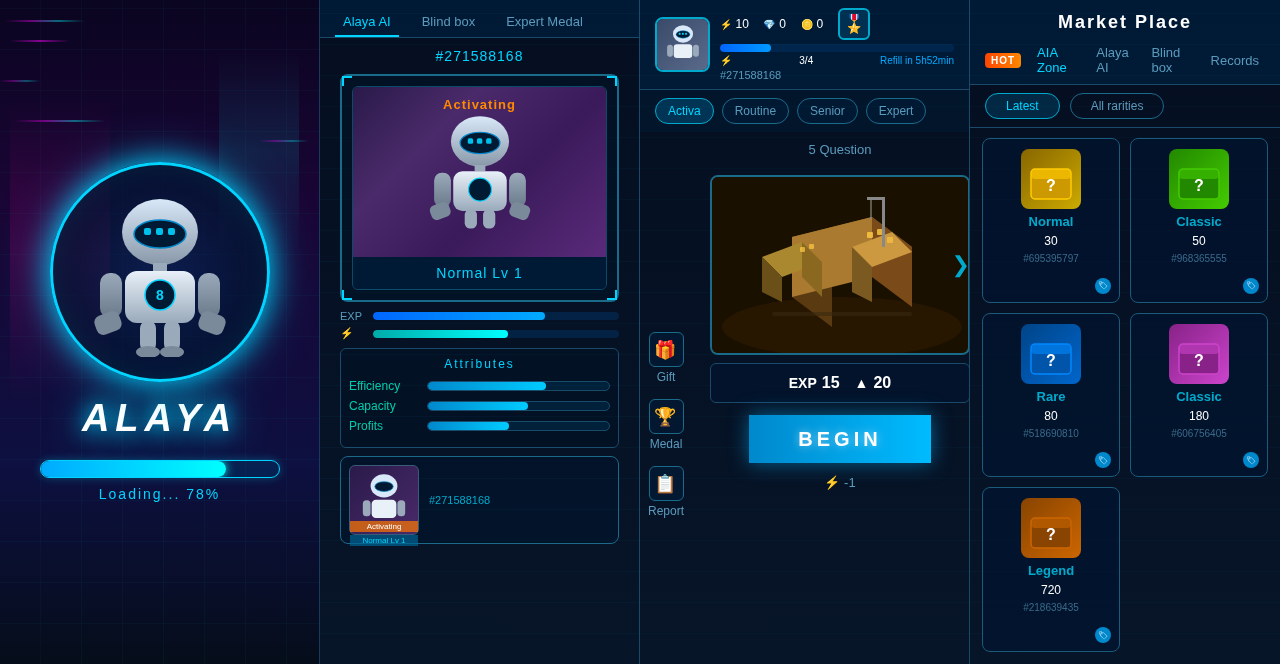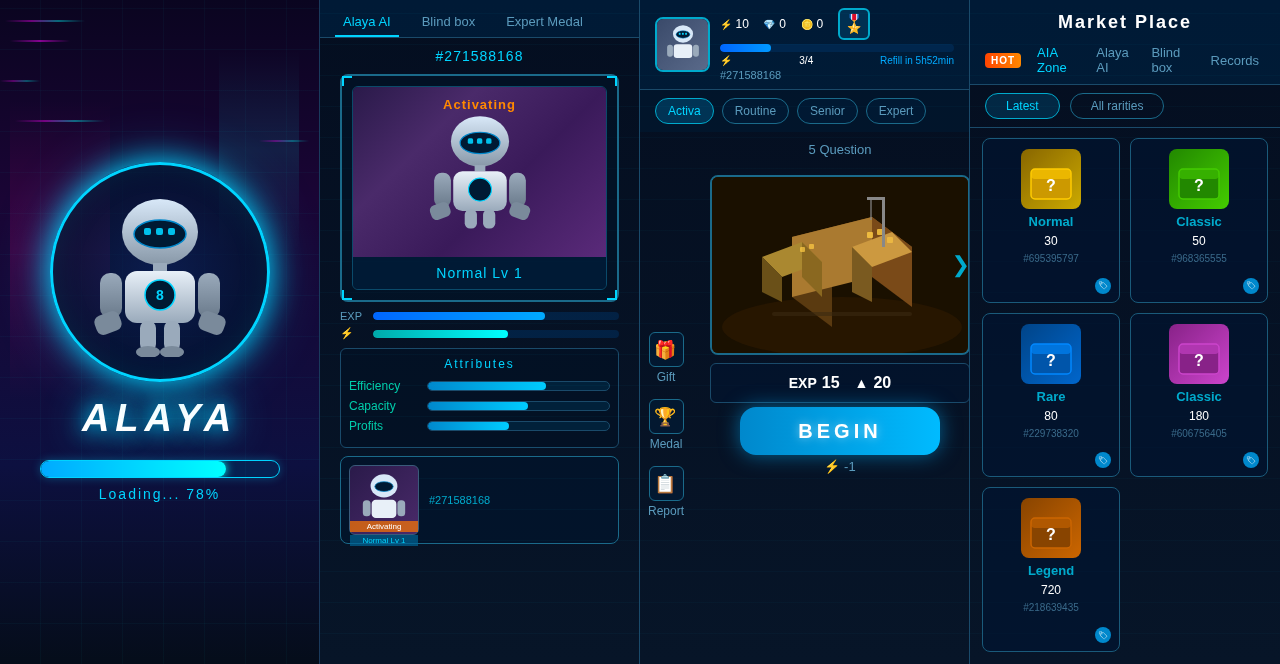--- a/index.html
+++ b/index.html
@@ -459,31 +459,31 @@
       align-items: center;
       gap: 5px;
       color: #fff;
       font-size: 16px;
       font-weight: bold;
     }
     .reward-icon {
       font-size: 14px;
     }
     .begin-btn {
-      width: 200px;
+      width: 182px;
       height: 48px;
       background: linear-gradient(90deg, #0088cc, #00bbff);
       border: none;
-      border-radius: 16px;
+      border-radius: 0;
       color: #fff;
       font-size: 20px;
       font-weight: 900;
       letter-spacing: 4px;
       cursor: pointer;
-      margin: 4px auto;
+      margin: 12px auto;
       display: block;
       box-shadow: 0 0 20px rgba(0,180,255,0.5);
       text-shadow: 0 0 10px rgba(255,255,255,0.5);
     }
     .energy-cost {
       text-align: center;
       color: #5a9abc;
       font-size: 13px;
     }
     .side-actions {
@@ -1029,21 +1029,21 @@
     <div class="market-card">
       <div class="market-card-box box-rare">
         <svg width="50" height="50" viewBox="0 0 50 50">
           <rect x="5" y="15" width="40" height="30" rx="4" fill="#0055aa" stroke="#0088ff" stroke-width="1.5"></rect>
           <rect x="5" y="15" width="40" height="10" rx="4" fill="#0088ff" opacity="0.6"></rect>
           <text x="25" y="37" text-anchor="middle" fill="#fff" font-size="16" font-weight="bold">?</text>
         </svg>
       </div>
       <div class="market-card-name">Rare</div>
       <div class="market-card-price">80</div>
-      <div class="market-card-id">#229738320</div>
+      <div class="market-card-id">#518690810</div>
       <div class="price-tag">🏷</div>
     </div>
 
     <div class="market-card">
       <div class="market-card-box box-classic">
         <svg width="50" height="50" viewBox="0 0 50 50">
           <rect x="5" y="15" width="40" height="30" rx="4" fill="#882288" stroke="#cc44cc" stroke-width="1.5"></rect>
           <rect x="5" y="15" width="40" height="10" rx="4" fill="#cc44cc" opacity="0.6"></rect>
           <text x="25" y="37" text-anchor="middle" fill="#fff" font-size="16" font-weight="bold">?</text>
         </svg>

